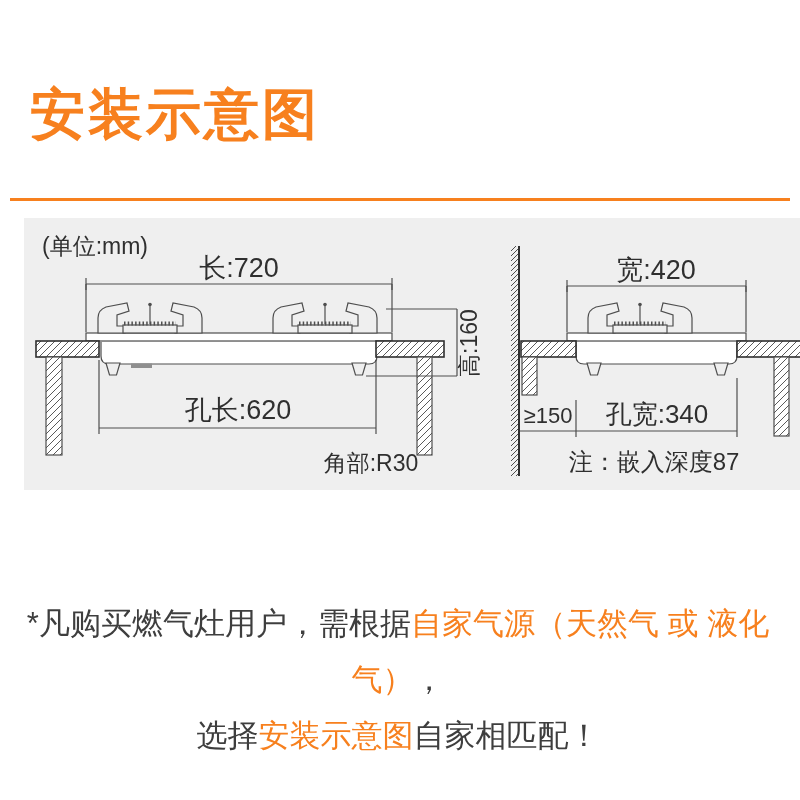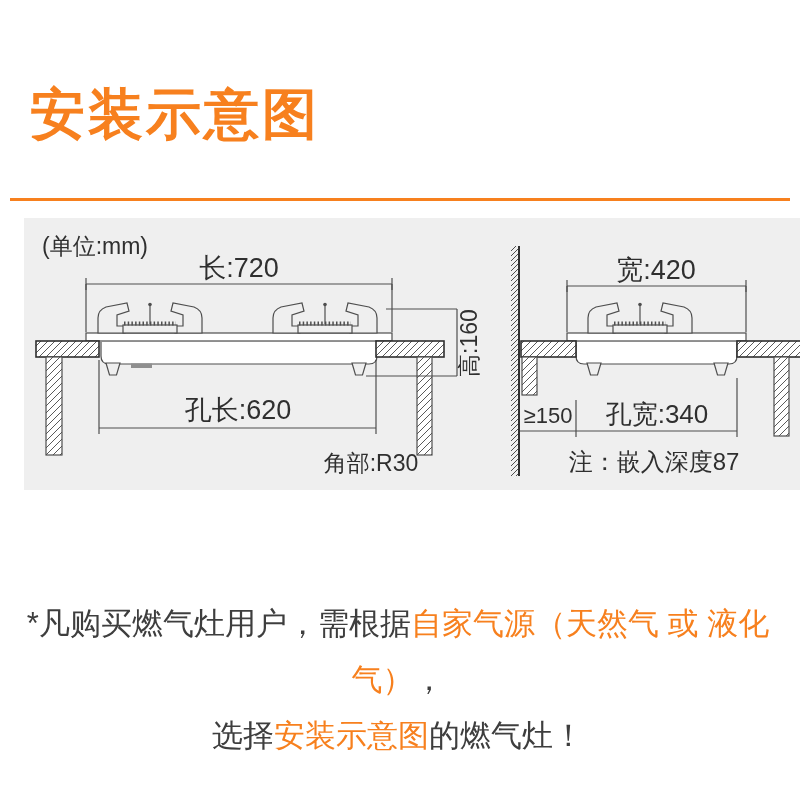--- a/index.html
+++ b/index.html
@@ -159,16 +159,16 @@
         <text x="630" y="252" font-size="24" text-anchor="middle">注：嵌入深度87</text>
       </g>
 
       <text x="18" y="36" font-size="23">(单位:mm)</text>
     </svg>
   </div>
 
 
   <p class="gas-warning">
     <span>*凡购买燃气灶用户，需根据</span><span class="hl">自家气源（天然气 或 液化气）</span><span>，</span><br>
-    <span>选择</span><span class="hl">安装示意图</span><span>的燃气灶！</span>
+    <span>选择</span><span class="hl">安装示意图</span><span>自家相匹配！</span>
   </p>
 
 </div>
 
 </body></html>

